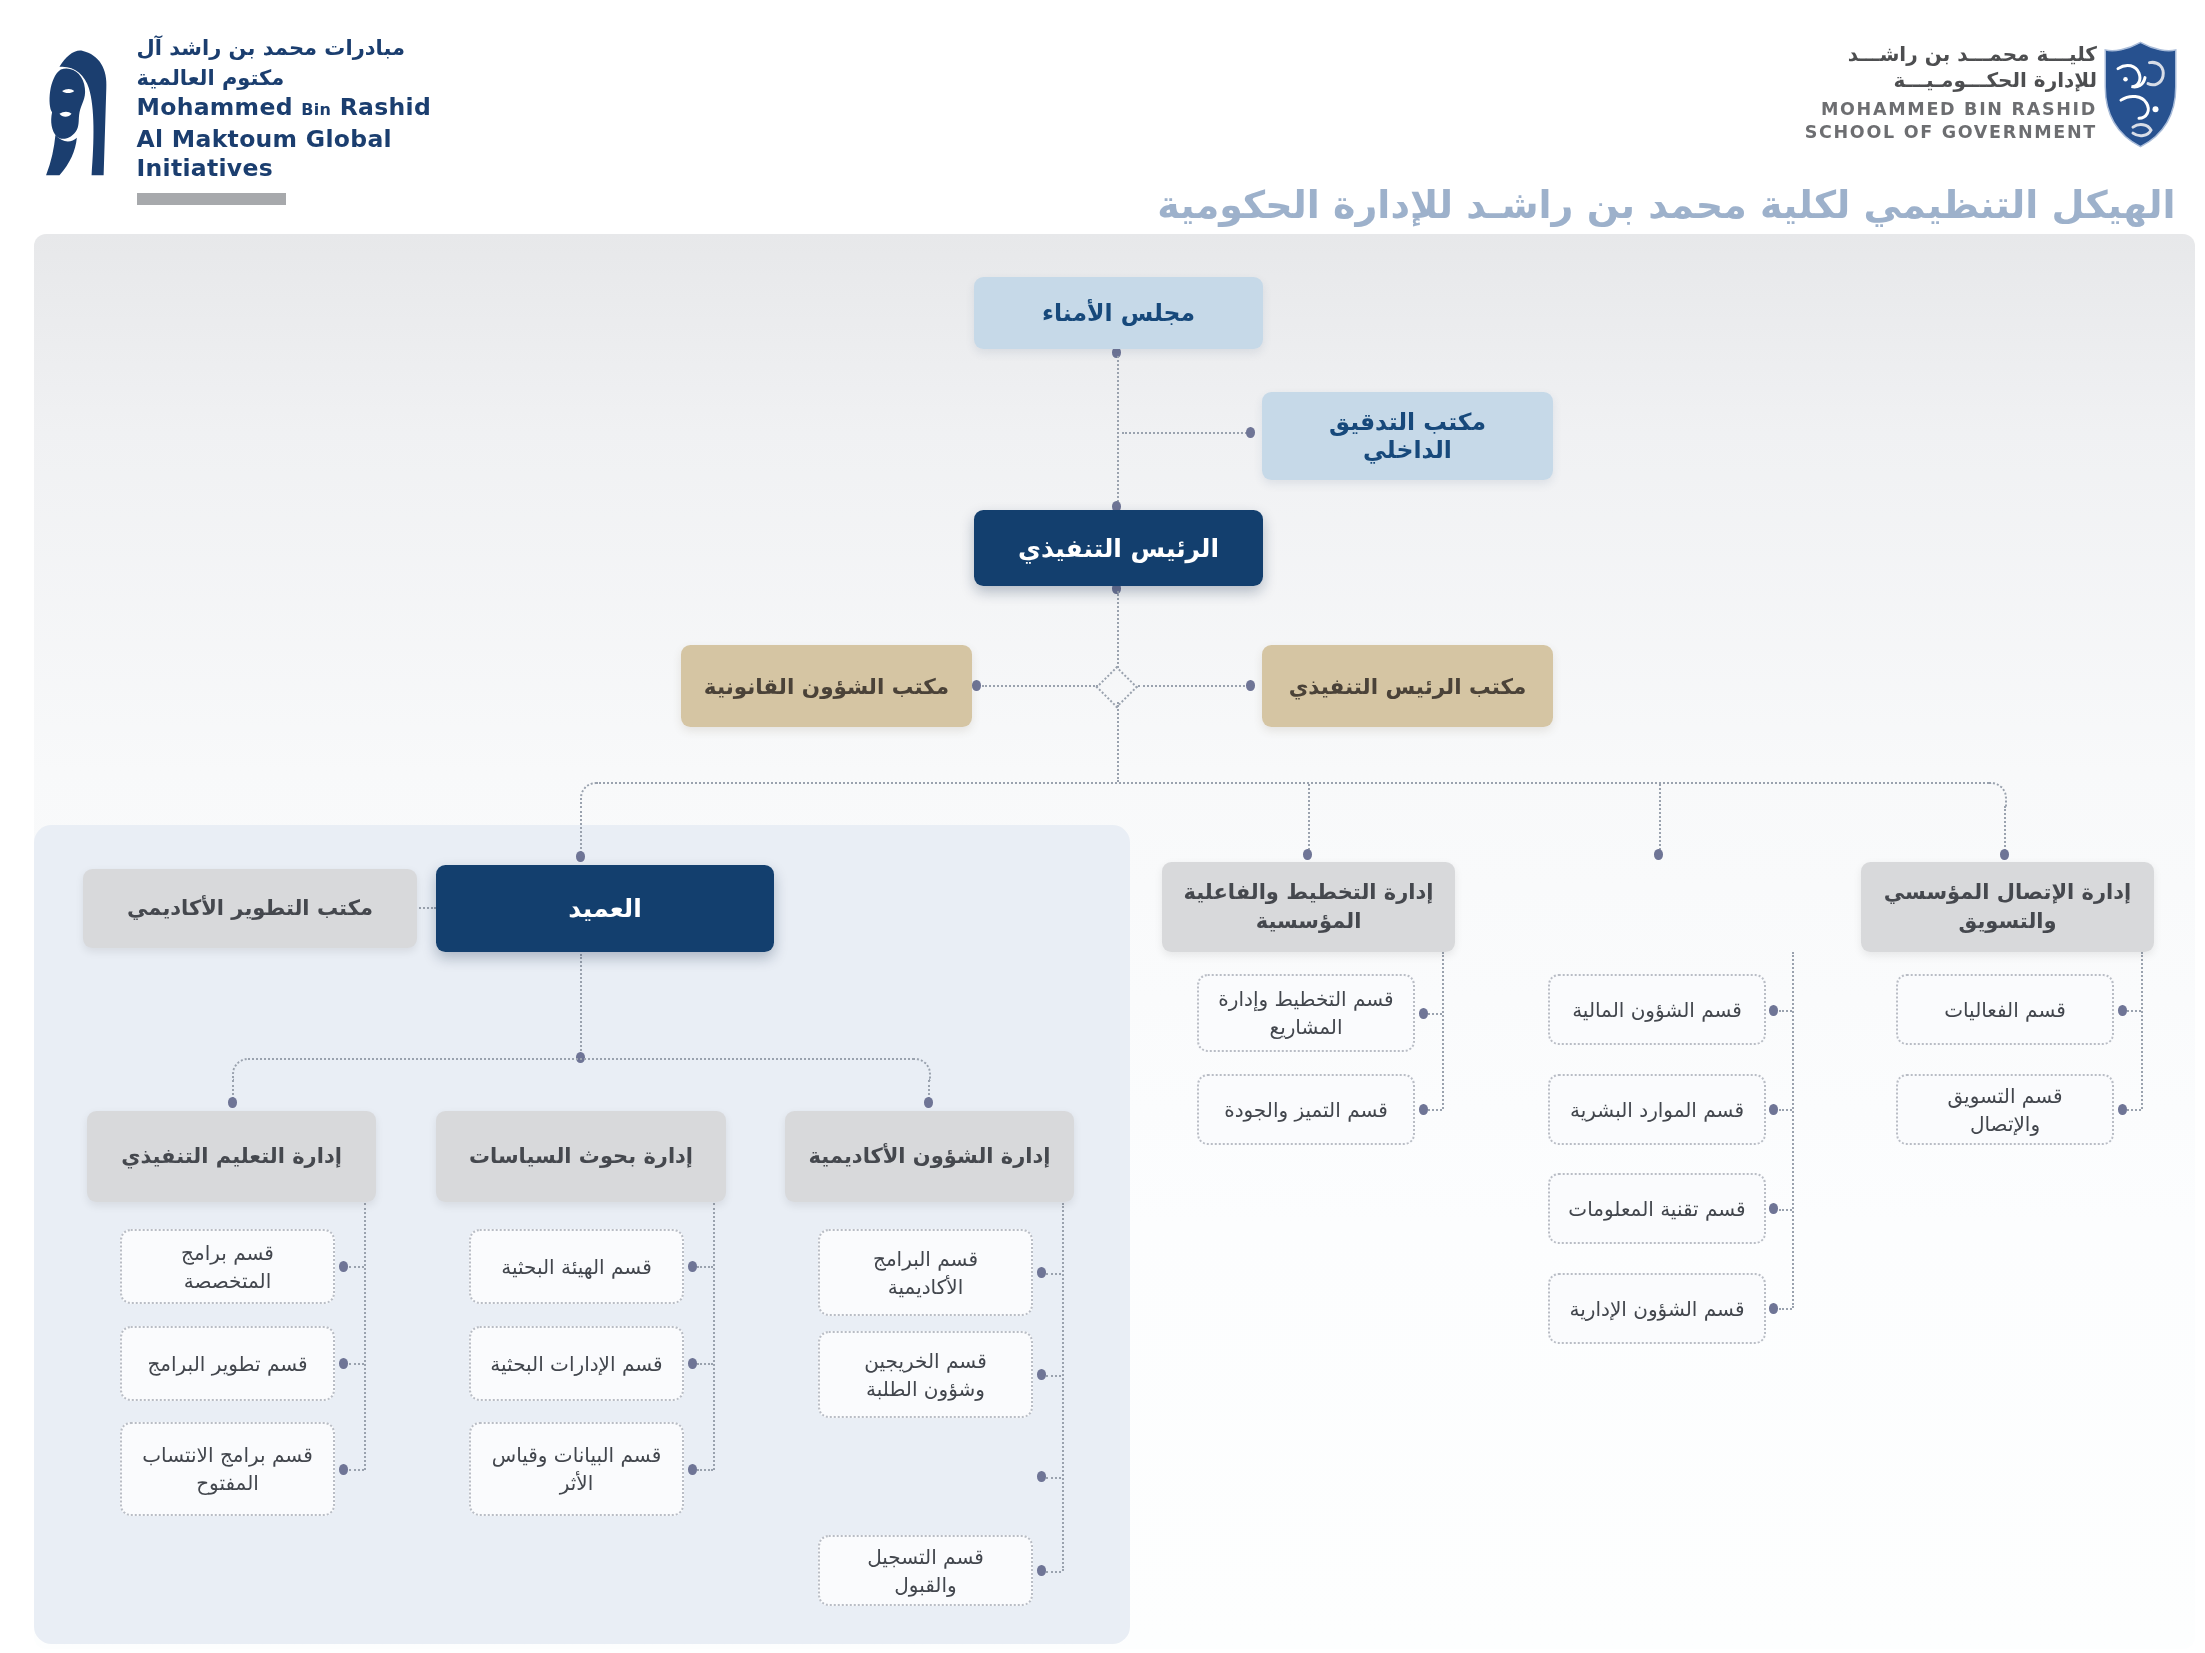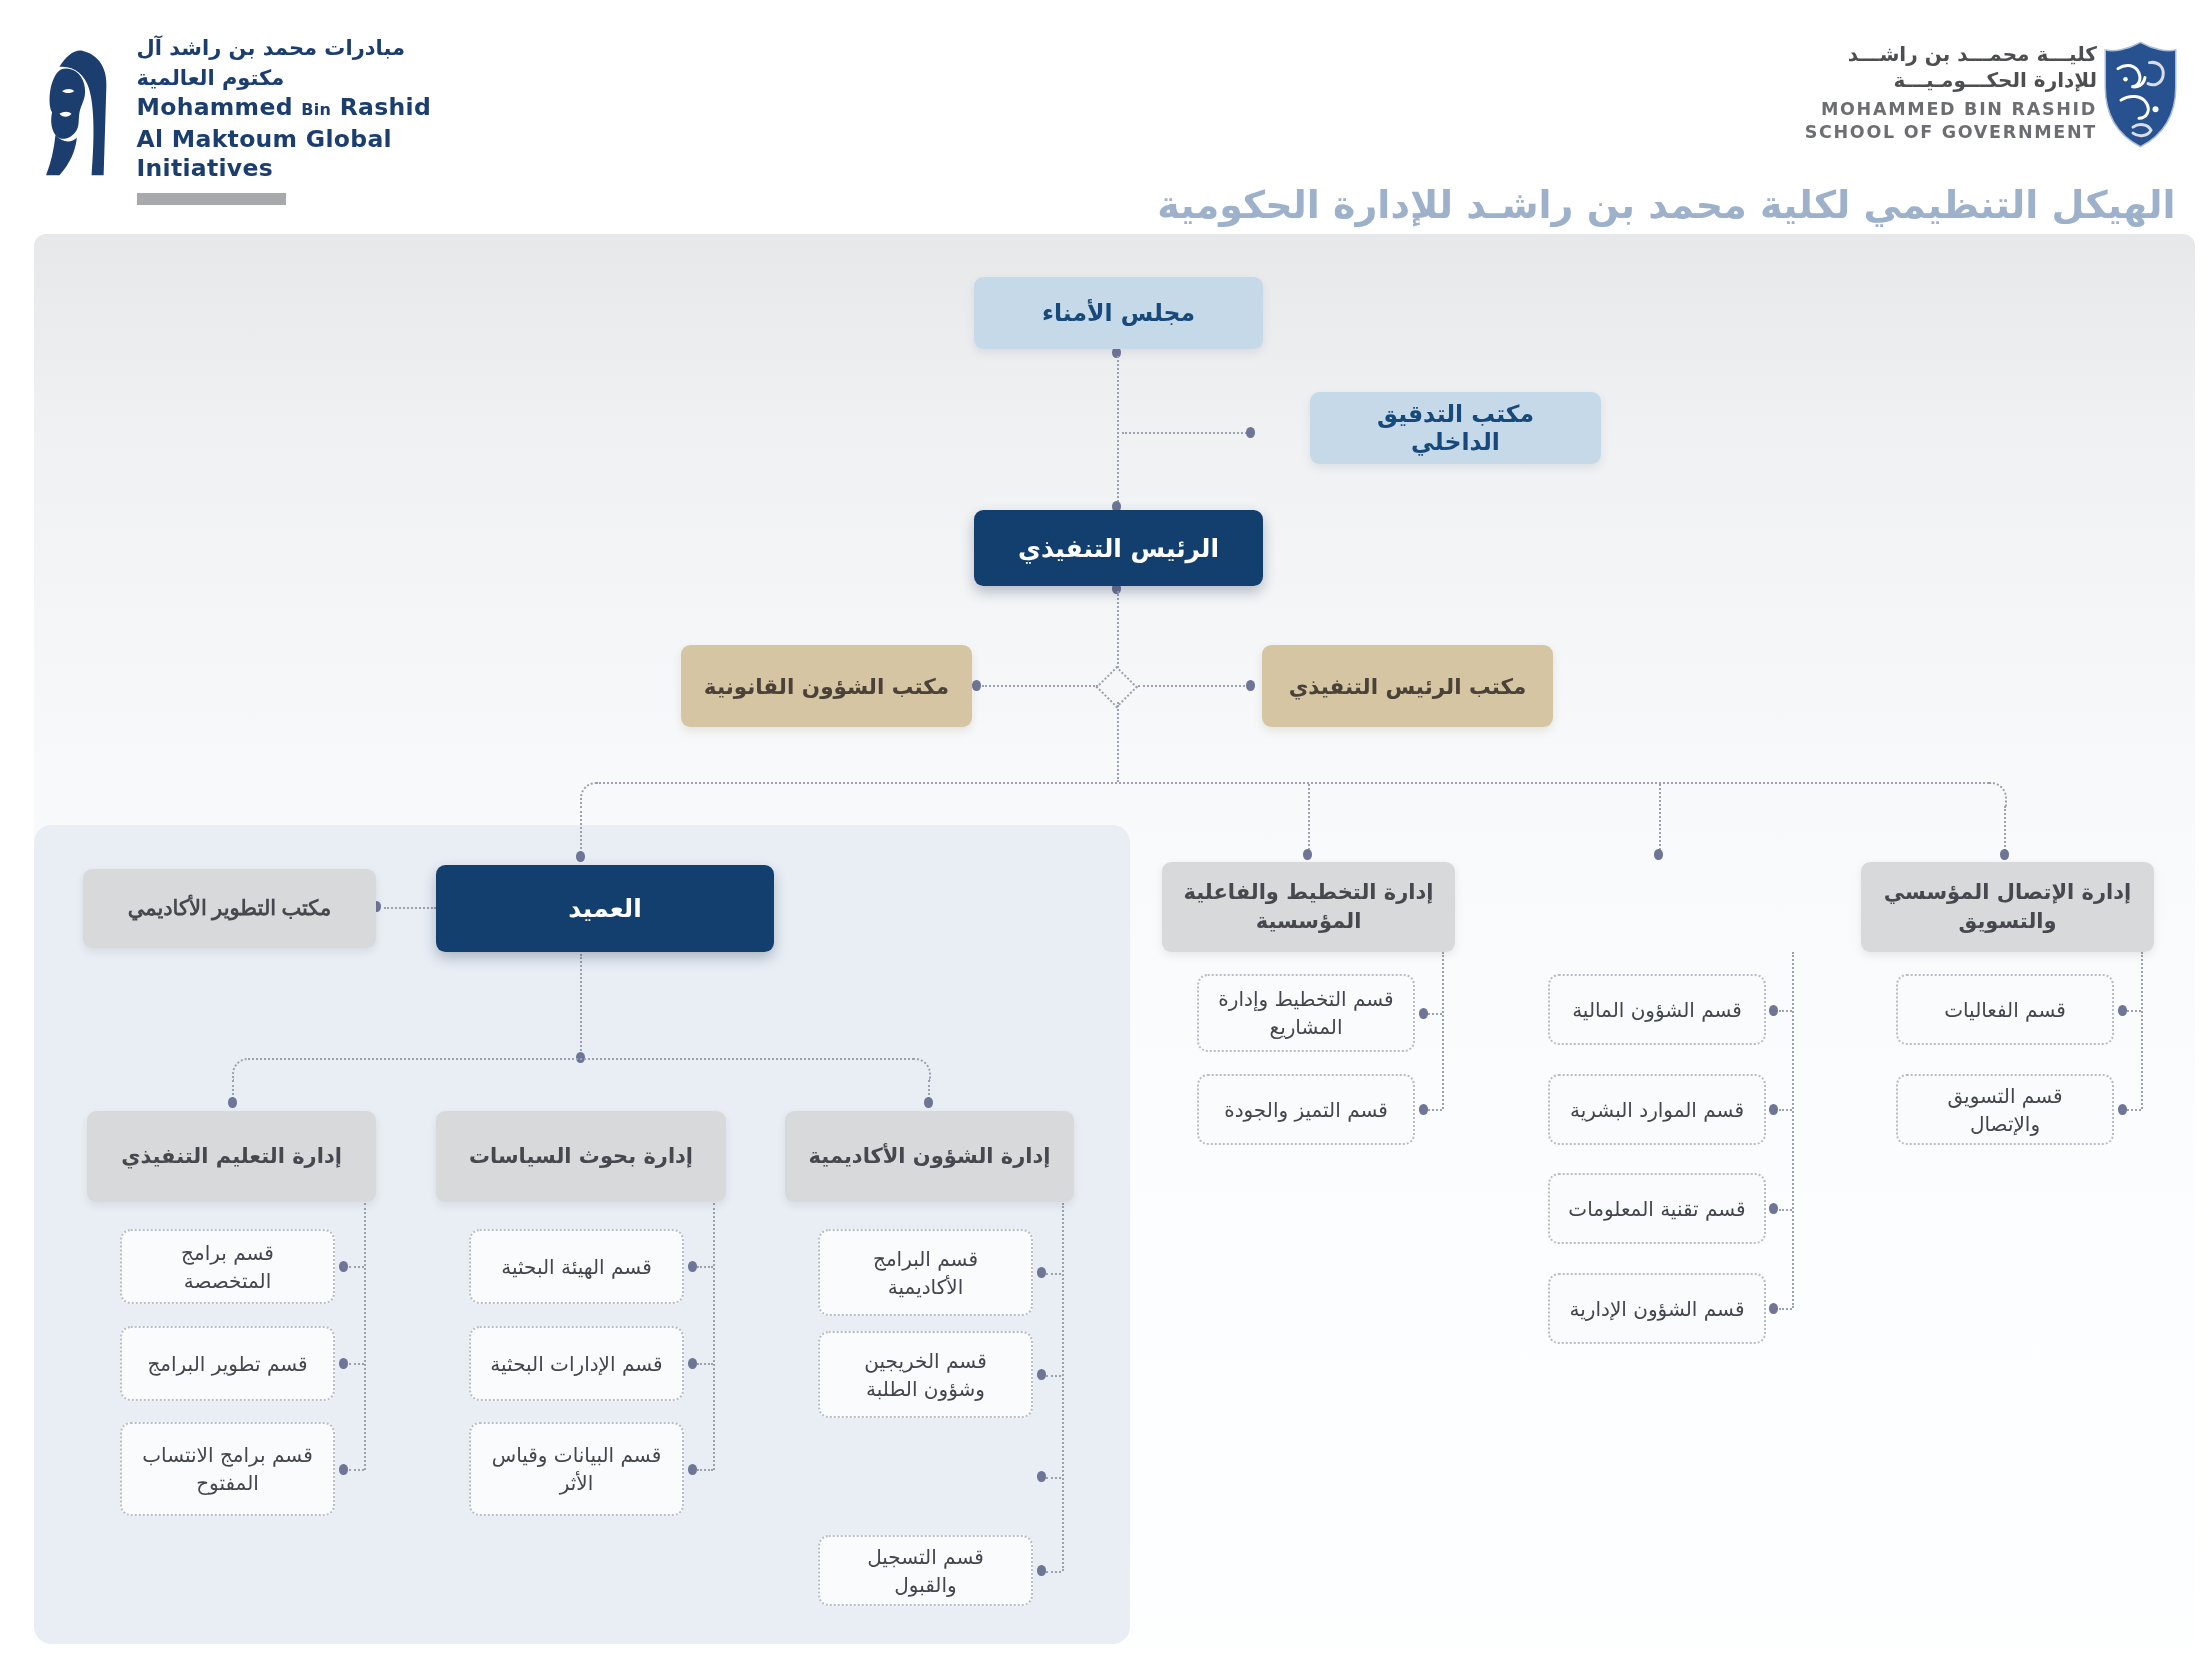--- a/index.html
+++ b/index.html
@@ -173,26 +173,26 @@
   <div class="hl" style="left:1779px;top:1308px;width:13.4px;"></div>
   <div class="dot" style="left:1769px;top:1303px;"></div>
 
   <div class="vl" style="left:2141px;top:952px;height:157px;"></div>
   <div class="hl" style="left:2127px;top:1010px;width:14px;"></div>
   <div class="dot" style="left:2118px;top:1005px;"></div>
   <div class="hl" style="left:2127px;top:1109px;width:14px;"></div>
   <div class="dot" style="left:2118px;top:1104px;"></div>
 
   <div class="box blue-box" style="left:974px;top:277px;width:289px;height:72px;">مجلس الأمناء</div>
-  <div class="box blue-box" style="left:1262px;top:392px;width:291px;height:72px;margin-left:48px;">مكتب التدقيق الداخلي</div>
+  <div class="box blue-box" style="left:1262px;top:392px;width:291px;height:88px;">مكتب التدقيق الداخلي</div>
   <div class="box navy-box" style="left:974px;top:510px;width:289px;height:76px;">الرئيس التنفيذي</div>
   <div class="box tan-box" style="left:681px;top:645px;width:291px;height:82px;">مكتب الشؤون القانونية</div>
   <div class="box tan-box" style="left:1262px;top:645px;width:291px;height:82px;">مكتب الرئيس التنفيذي</div>
 
-  <div class="box dept" style="left:83px;top:869px;width:293px;height:79px;font-family:Liberation Serif, serif;">مكتب التطوير الأكاديمي</div>
+  <div class="box dept" style="left:83px;top:869px;width:334px;height:79px;">مكتب التطوير الأكاديمي</div>
   <div class="box navy-box" style="left:436px;top:865px;width:338px;height:87px;">العميد</div>
 
   <div class="box dept" style="left:87px;top:1111px;width:289px;height:91px;">إدارة التعليم التنفيذي</div>
   <div class="box dept" style="left:436px;top:1111px;width:290px;height:91px;">إدارة بحوث السياسات</div>
   <div class="box dept" style="left:785px;top:1111px;width:289px;height:91px;">إدارة الشؤون الأكاديمية</div>
 
   <div class="box sec" style="left:120px;top:1229px;width:215px;height:75px;">قسم برامج المتخصصة</div>
   <div class="box sec" style="left:120px;top:1326px;width:215px;height:75px;">قسم تطوير البرامج</div>
   <div class="box sec" style="left:120px;top:1422px;width:215px;height:94px;">قسم برامج الانتساب المفتوح</div>
 

